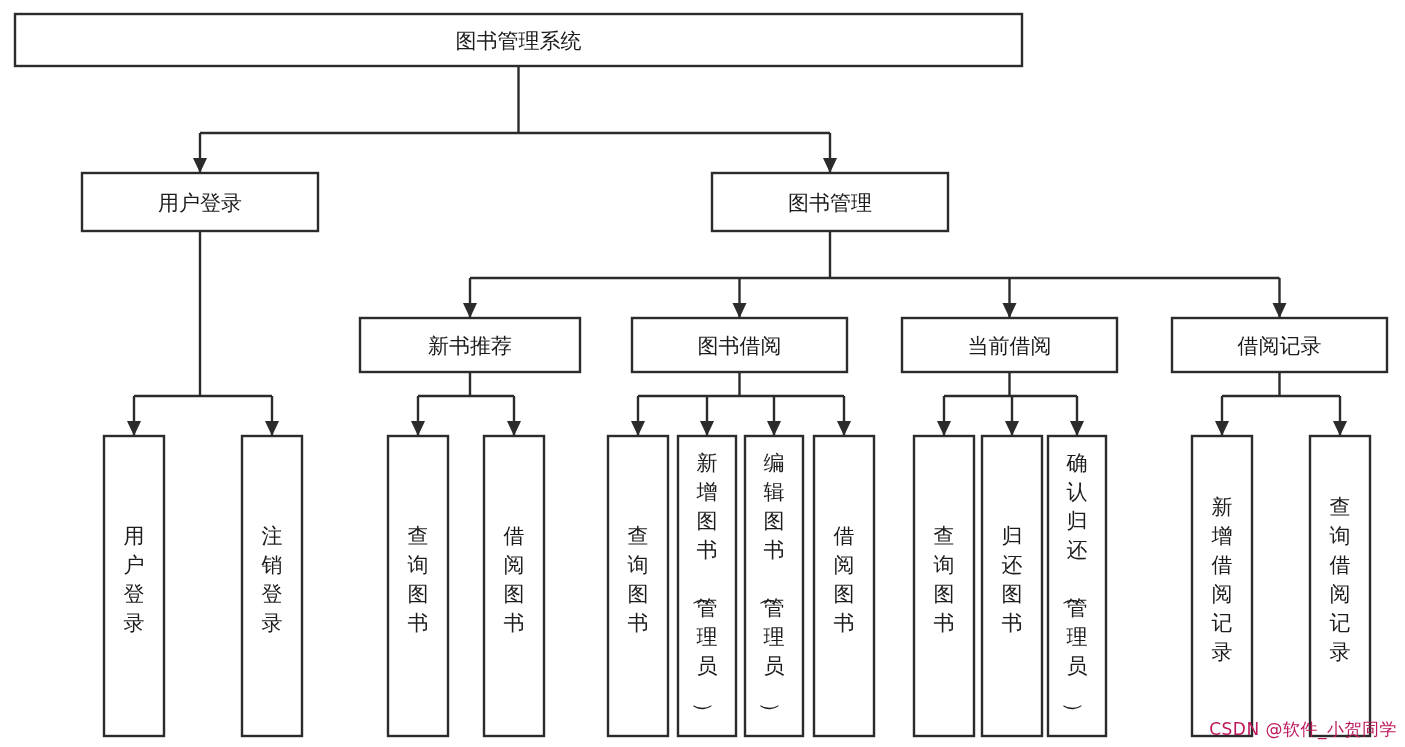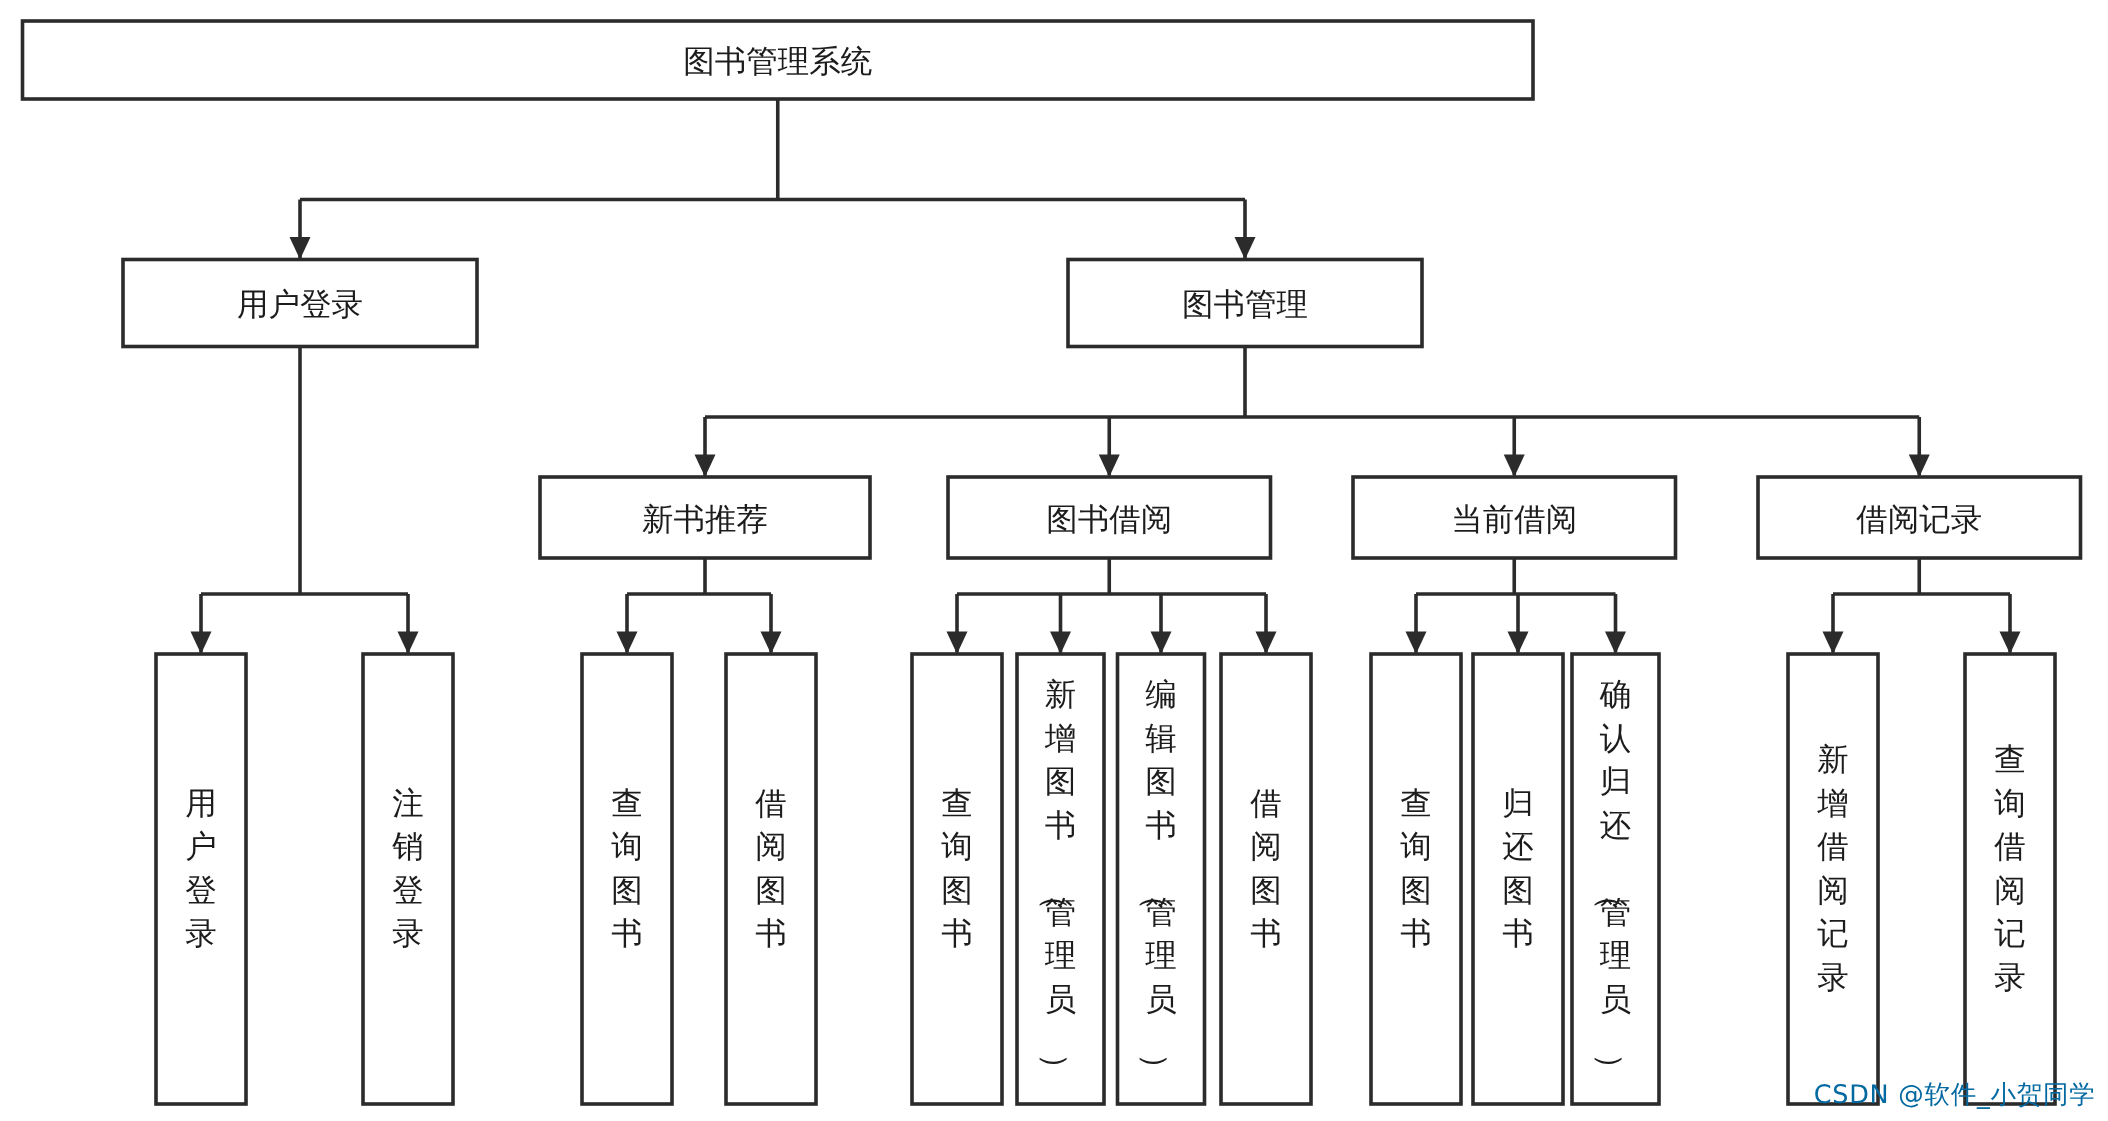--- a/index.html
+++ b/index.html
@@ -54,21 +54,21 @@
     font-size: 21px;
     fill: #1c1c1c;
     text-anchor: middle;
   }
   .watermark {
     position: absolute;
     right: 8px;
     bottom: 6px;
     font-family: "DejaVu Sans", "Liberation Sans", sans-serif;
     font-size: 17px;
-    color: #0369a1;
+    color: #be185d;
     letter-spacing: 0.5px;
     white-space: nowrap;
     user-select: none;
   }
 </style>
 </head>
 <body>
 
 <div id="diagram-root">
   <svg id="tree-svg" viewBox="0 0 1405 747">

